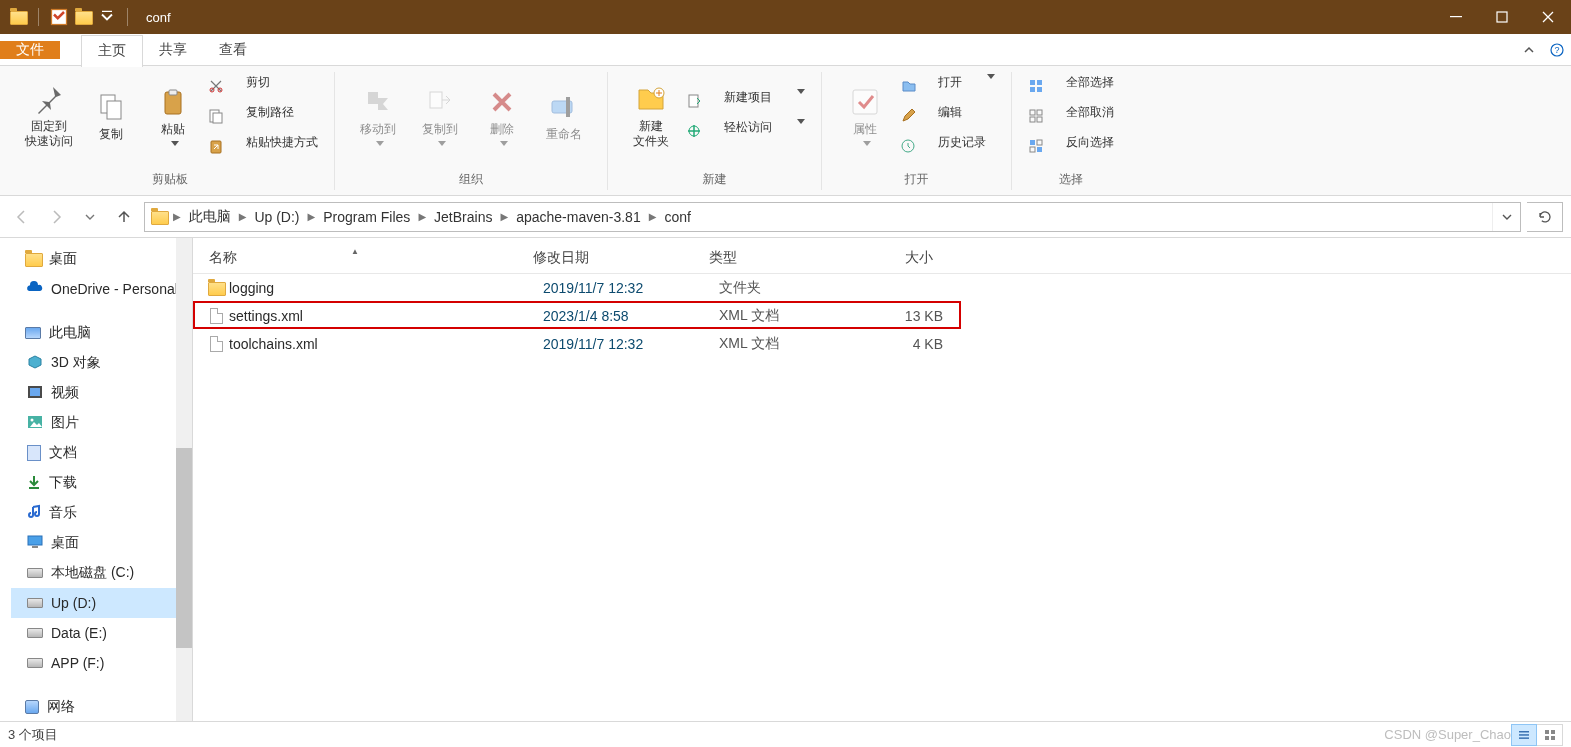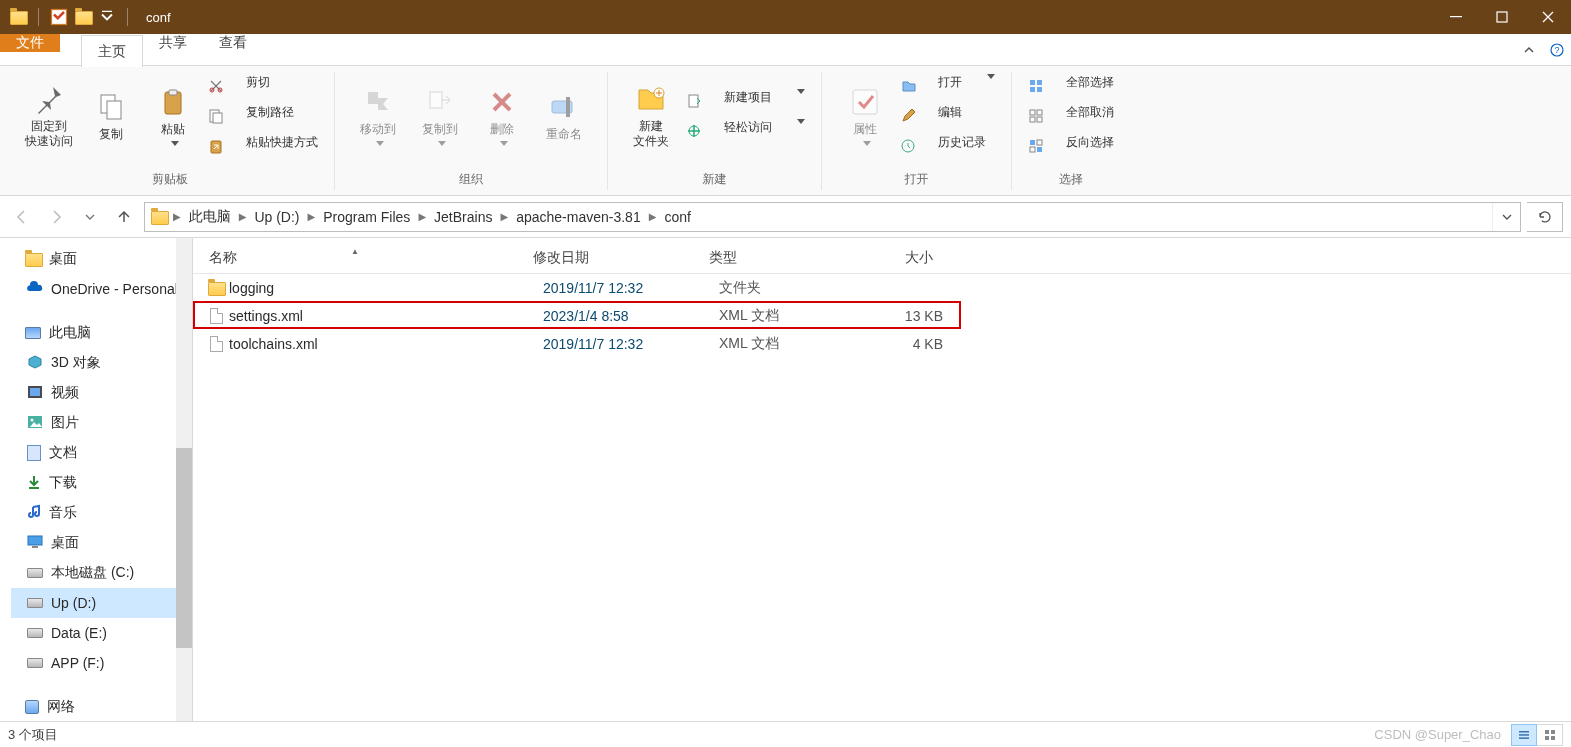--- a/index.html
+++ b/index.html
@@ -24,21 +24,21 @@
   
   .titlebar{height:34px;background:var(--titlebar-bg);color:#fff;display:flex;align-items:center;}
   .titlebar .qat{display:flex;align-items:center;gap:4px;padding-left:8px;}
   .tb-icon{width:20px;height:20px;display:flex;align-items:center;justify-content:center;}
   .tb-sep{width:1px;height:18px;background:rgba(255,255,255,.35);margin:0 6px;}
   .tb-title{margin-left:12px;font-size:13px;color:#fff;}
   .win-controls{margin-left:auto;display:flex;}
   .win-btn{width:46px;height:34px;display:flex;align-items:center;justify-content:center;color:#fff;cursor:default;}
 
   
-  .ribbon-tabs{height:32px;display:flex;align-items:flex-start;border-bottom:1px solid var(--border);}
+  .ribbon-tabs{height:32px;display:flex;align-items:center;border-bottom:1px solid var(--border);}
   .tab{padding:0 16px;display:flex;align-items:center;color:#444;cursor:default;font-size:14px;}
   .tab.file{background:var(--ribbon-tab-bg);color:#fff;font-weight:400;}
   .tab.active{background:#fff;border:1px solid var(--border);border-bottom:0;position:relative;top:1px;height:32px;margin-left:21px;}
   .ribbon-tabs .spacer{flex:1;}
   .collapse-btn,.help-btn{width:28px;height:32px;display:flex;align-items:center;justify-content:center;color:#555;}
 
   
   .ribbon{background:#f9f9f9;border-bottom:1px solid var(--border);height:130px;display:flex;padding:6px 6px 0 6px;font-size:13px;color:#3a3a3a;}
   .group{display:flex;flex-direction:column;align-items:center;height:118px;border-right:1px solid #e5e5e5;padding:0 12px;}
   .group-body{display:flex;align-items:flex-start;flex:1;}
@@ -94,21 +94,21 @@
   .row .c-name{width:298px;padding-left:0;}
   .row .c-date{width:176px;color:#0c4a6e;padding-left:16px;}
   .row .c-type{width:152px;color:#555;padding-left:16px;}
   .row .c-size{width:112px;text-align:right;padding-right:24px;color:#555;}
 
   .highlight-box{border:2px solid #d40000;position:absolute;pointer-events:none;}
 
   
   .statusbar{height:26px;border-top:1px solid var(--border);display:flex;align-items:center;padding:0 8px;font-size:13px;color:#444;}
   .statusbar .spacer{flex:1;}
-  .watermark{color:#bdbdbd;font-size:13px;margin-right:10px;}
+  .watermark{color:#bdbdbd;font-size:13px;}
   .sb-btn{width:26px;height:22px;border:1px solid var(--border);display:flex;align-items:center;justify-content:center;}
   .sb-btn+.sb-btn{border-left:none;}
   .sb-btn.active{background:var(--sel-bg);border-color:#8ec5f5;}
 
   
   .folder-icon{display:inline-block;position:relative;width:16px;height:12px;}
   .folder-icon::before{content:"";position:absolute;top:-3px;left:0;width:7px;height:3px;background:var(--folder-yellow-dark);border-radius:1px 1px 0 0;}
   .folder-icon::after{content:"";position:absolute;top:0;left:0;width:16px;height:12px;background:linear-gradient(#ffe08a,var(--folder-yellow));border-radius:1px;border:1px solid var(--folder-yellow-dark);}
 
   .file-icon{display:inline-block;width:13px;height:16px;background:#fff;border:1px solid #aaa;position:relative;}

